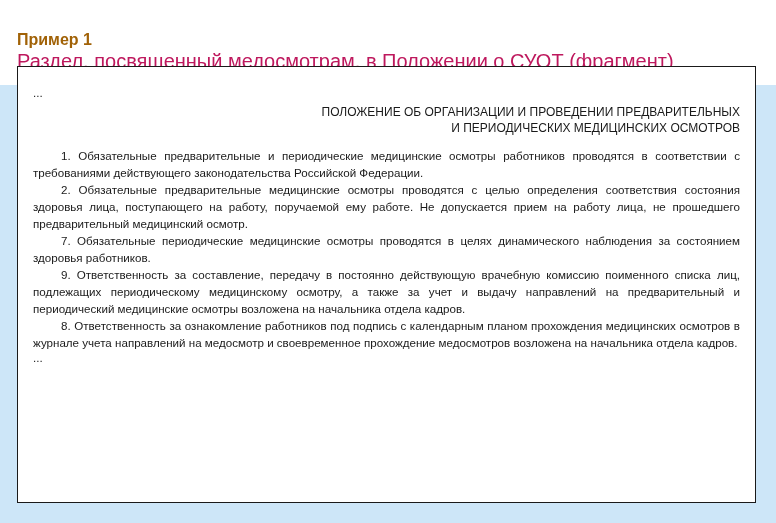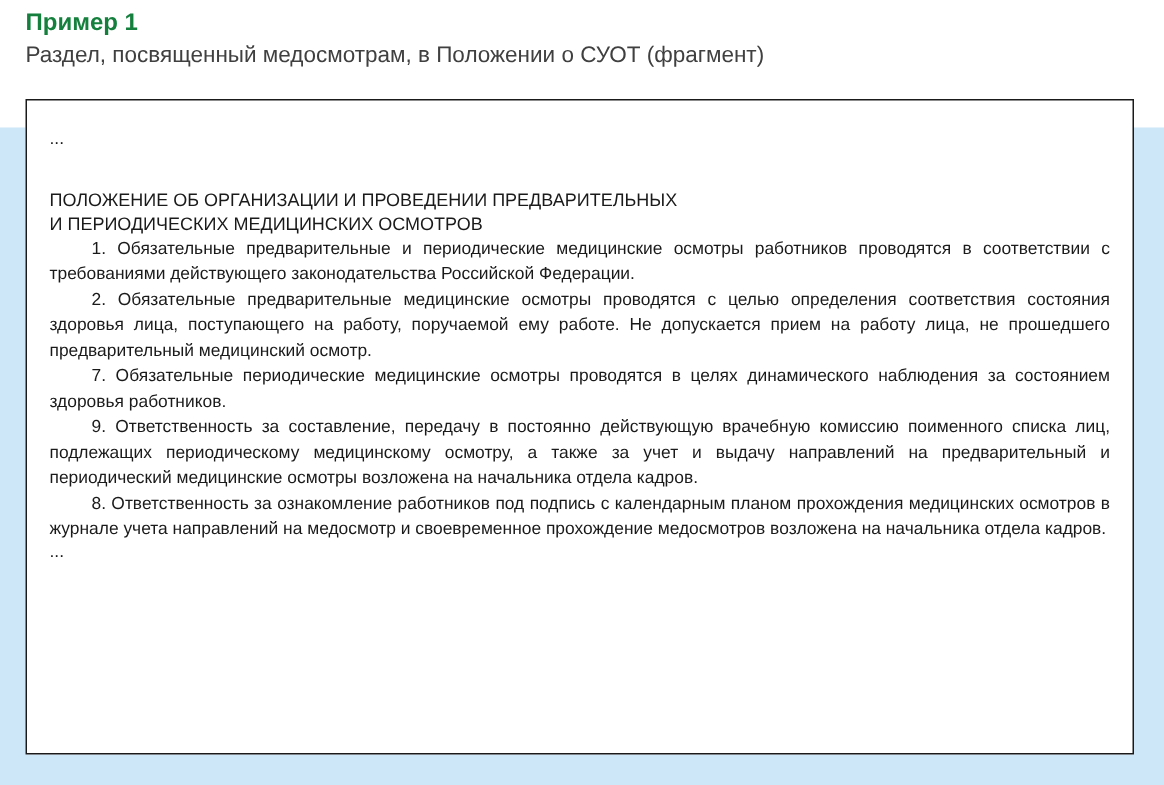--- a/index.html
+++ b/index.html
@@ -8,41 +8,41 @@
       background: #ffffff;
       font-family: "Liberation Sans", "DejaVu Sans", sans-serif;
       color: #1a1a1a;
     }
     .blue-band {
       position: absolute; left: 0; top: 85px; width: 776px; height: 438px;
       background: #cde6f8;
     }
     .header { position: absolute; left: 17px; top: 6px; }
     .example-title {
-      font-size: 16px; font-weight: bold; line-height: 20px; color: #15803d;
+      font-size: 16px; font-weight: bold; line-height: 20px; color: #a16207; margin-top: 24px;
     }
     .example-subtitle {
-      font-size: 15px; line-height: 20px; color: #404040; margin-top: 1px;
+      font-size: 20px; line-height: 20px; color: #be185d; margin-top: 1px;
     }
     .doc-box {
       position: absolute; left: 17px; top: 66px; width: 739px; height: 437px;
       background: #ffffff; border: 1px solid #1a1a1a; box-sizing: border-box;
       padding: 20px 15px 0 15px;
       font-size: 11.6px; line-height: 17px; color: #1a1a1a;
     }
     .ellipsis { height: 14px; line-height: 12px; }
     .section-title {
       text-align: center; font-weight: bold; font-size: 12px;
       margin-top: -2px; line-height: 17px;
     }
     .reg-title {
-      text-align: left; font-size: 12px; line-height: 16px; margin-top: 24px;
+      text-align: right; font-size: 12px; line-height: 16px; margin-top: 3px;
       white-space: pre-line;
     }
-    .items { }
+    .items { margin-top: 11px; }
     .item {
       text-align: justify; text-indent: 28px; margin: 0;
     }
     .end-ellipsis { line-height: 14px; }
   </style>
 </head>
 <body>
 
 <div class="blue-band"></div>
 

